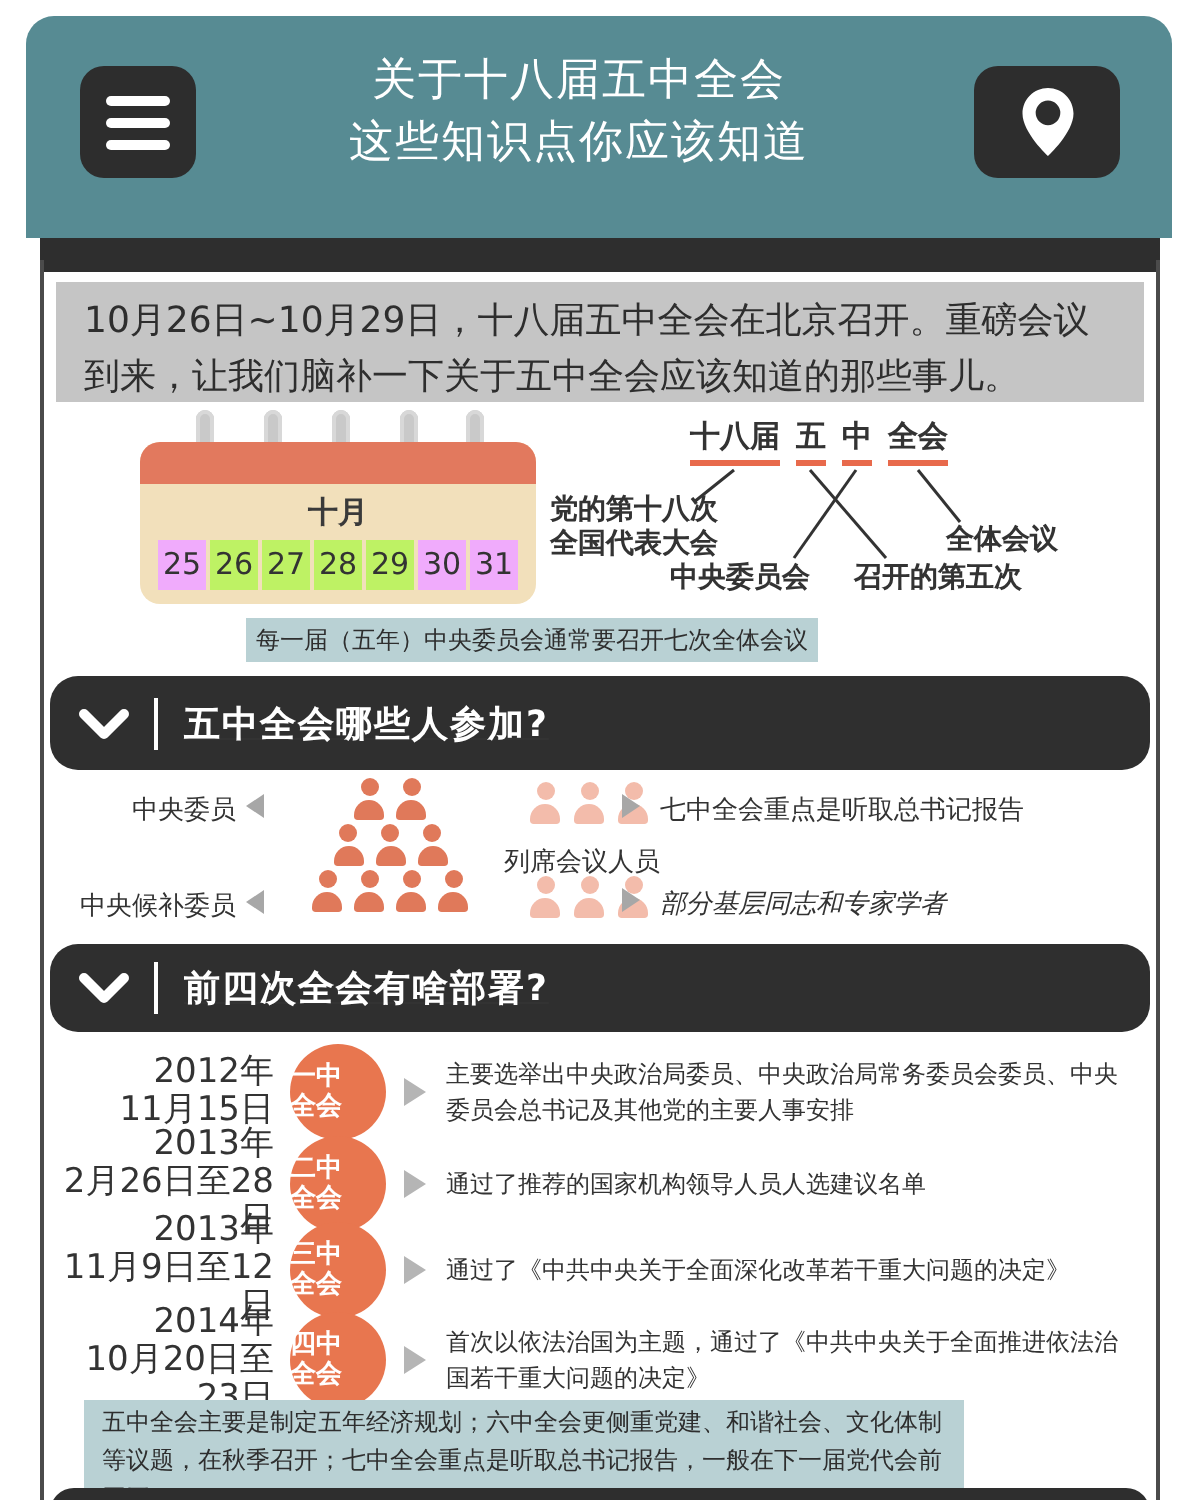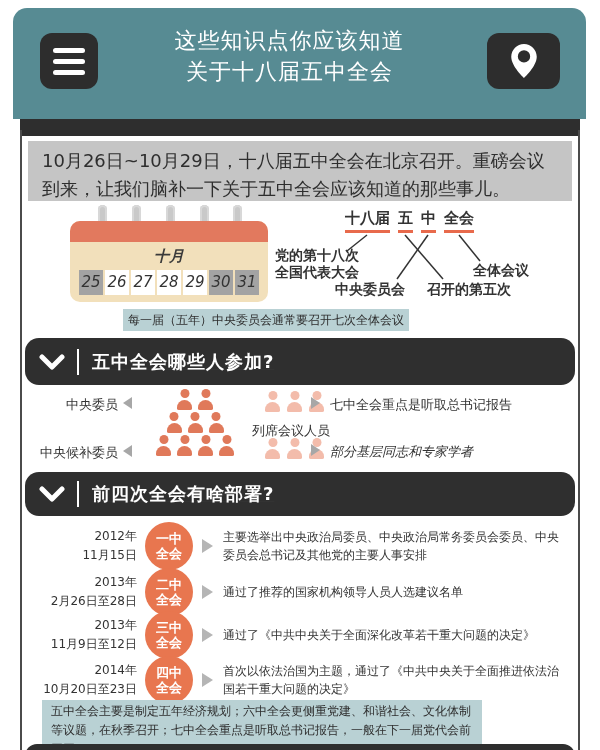--- a/index.html
+++ b/index.html
@@ -15,28 +15,28 @@
                 font-size:22px;line-height:31px;letter-spacing:1px;}
   .pin-btn{position:absolute;right:26px;top:25px;width:73px;height:56px;background:#2d2d2d;border-radius:12px;
            display:flex;align-items:center;justify-content:center;cursor:pointer;}
   .top-strip{position:absolute;left:20px;top:119px;width:560px;height:17px;background:#2e2e2e;}
   .frame-l,.frame-r{position:absolute;top:130px;bottom:0;width:2px;background:#4b4b4b;}
   .frame-l{left:20px}.frame-r{left:578px}
   
   .intro-box{position:absolute;left:28px;top:141px;width:516px;height:48px;background:#c5c5c5;
              padding:6px 14px;font-size:18px;line-height:28px;color:#2e2e2e;}
   
-  .calendar{position:absolute;left:70px;top:205px;width:191px;height:98px;font-style:italic;}
+  .calendar{position:absolute;left:70px;top:205px;width:191px;height:98px;}
   .ring{position:absolute;top:0;width:9px;height:26px;background:#c9c9c9;border-radius:5px;box-shadow:inset 0 0 0 2px #d8d8d8;}
   .cal-card{position:absolute;left:0;top:16px;width:198px;height:81px;border-radius:10px;overflow:hidden;background:#f2e0bb;}
   .cal-band{height:21px;background:#e2795e;}
   .cal-month{margin-top:5px;text-align:center;font-size:15px;font-weight:bold;color:#3a3a3a;}
   .cal-days{margin-top:4px;display:flex;justify-content:center;gap:2px;}
-  .cal-cell{width:24px;height:25px;line-height:25px;text-align:center;background:#a3a3a3;font-size:15px;color:#333;}
-  .cal-cell.hl{background:#ffffff;}
+  .cal-cell{width:24px;height:25px;line-height:25px;text-align:center;background:#f0abfc;font-size:15px;color:#333;}
+  .cal-cell.hl{background:#bef264;}
   
   .diagram{position:absolute;left:275px;top:205px;width:300px;height:98px;font-size:14px;font-weight:bold;}
   .term-phrase{position:absolute;left:70px;top:4px;display:flex;gap:8px;font-size:15px;color:#333;}
   .term-phrase span{border-bottom:3px solid #e86a4c;padding-bottom:2px;}
   .diag-svg{position:absolute;left:0;top:0;}
   .dlabel{position:absolute;line-height:17px;white-space:nowrap;}
   .dl-18{left:0;top:42px;}
   .dl-cc{left:60px;top:76px;}
   .dl-5{left:152px;top:76px;}
   .dl-pl{left:198px;top:57px;}
@@ -74,45 +74,45 @@
   #pyramid{position:absolute;left:148px;top:389px;width:94px;display:flex;flex-direction:column;align-items:center;gap:2px;}
   .prow{display:flex;gap:4px;}
   .obs-row{position:absolute;display:flex;gap:5px;}
   #attendees-top{left:264px;top:391px;}
   #attendees-bottom{left:264px;top:438px;}
   
   .timeline{position:absolute;left:25px;top:522px;width:550px;}
   .tl-row{display:flex;align-items:center;}
   .tl-r1,.tl-r4{height:48px;}
   .tl-r2,.tl-r3{height:43px;}
-  .tl-date{width:112px;text-align:right;font-size:12px;line-height:19px;color:#333;flex:none;}
+  .tl-date{width:112px;text-align:right;font-size:17px;line-height:19px;color:#333;flex:none;}
   .tl-badge{width:48px;height:48px;border-radius:50%;background:#e8764f;margin-left:8px;flex:none;
-            display:flex;flex-direction:column;align-items:center;justify-content:center;
+            display:flex;flex-direction:column;align-items:flex-start;justify-content:center;
             color:#fff;font-size:13px;font-weight:bold;line-height:15px;}
   .tl-tri{margin-left:9px;flex:none;width:0;height:0;border-top:7px solid transparent;border-bottom:7px solid transparent;border-left:11px solid #b5b5b5;}
   .tl-desc{margin-left:10px;padding-right:12px;font-size:12px;line-height:18px;color:#333;}
   
   .bottom-bar{position:absolute;left:25px;top:744px;width:550px;height:12px;background:#2e2e2e;border-radius:16px 16px 0 0;}
 </style>
 </head>
 <body>
 
 <div id="canvas">
 
   <div class="app-header">
     <div class="menu-btn">
       <span class="hamburger">
           <i></i>
           <i></i>
           <i></i>
         </span>
     </div>
     <div class="header-title">
+      <div>关于十八届五中全会</div>
       <div>这些知识点你应该知道</div>
-      <div>关于十八届五中全会</div>
     </div>
     <div class="pin-btn">
       <svg width="26" height="34" viewBox="0 0 24 32">
         <path d="M12 0C5.4 0 0 5.4 0 12c0 9 12 20 12 20s12-11 12-20C24 5.4 18.6 0 12 0zm0 17.5a5.8 5.8 0 1 1 0-11.6 5.8 5.8 0 0 1 0 11.6z" fill="#ffffff"></path>
       </svg>
     </div>
   </div>
   <div class="top-strip"></div>
   <div class="frame-l"></div>
   <div class="frame-r"></div>

